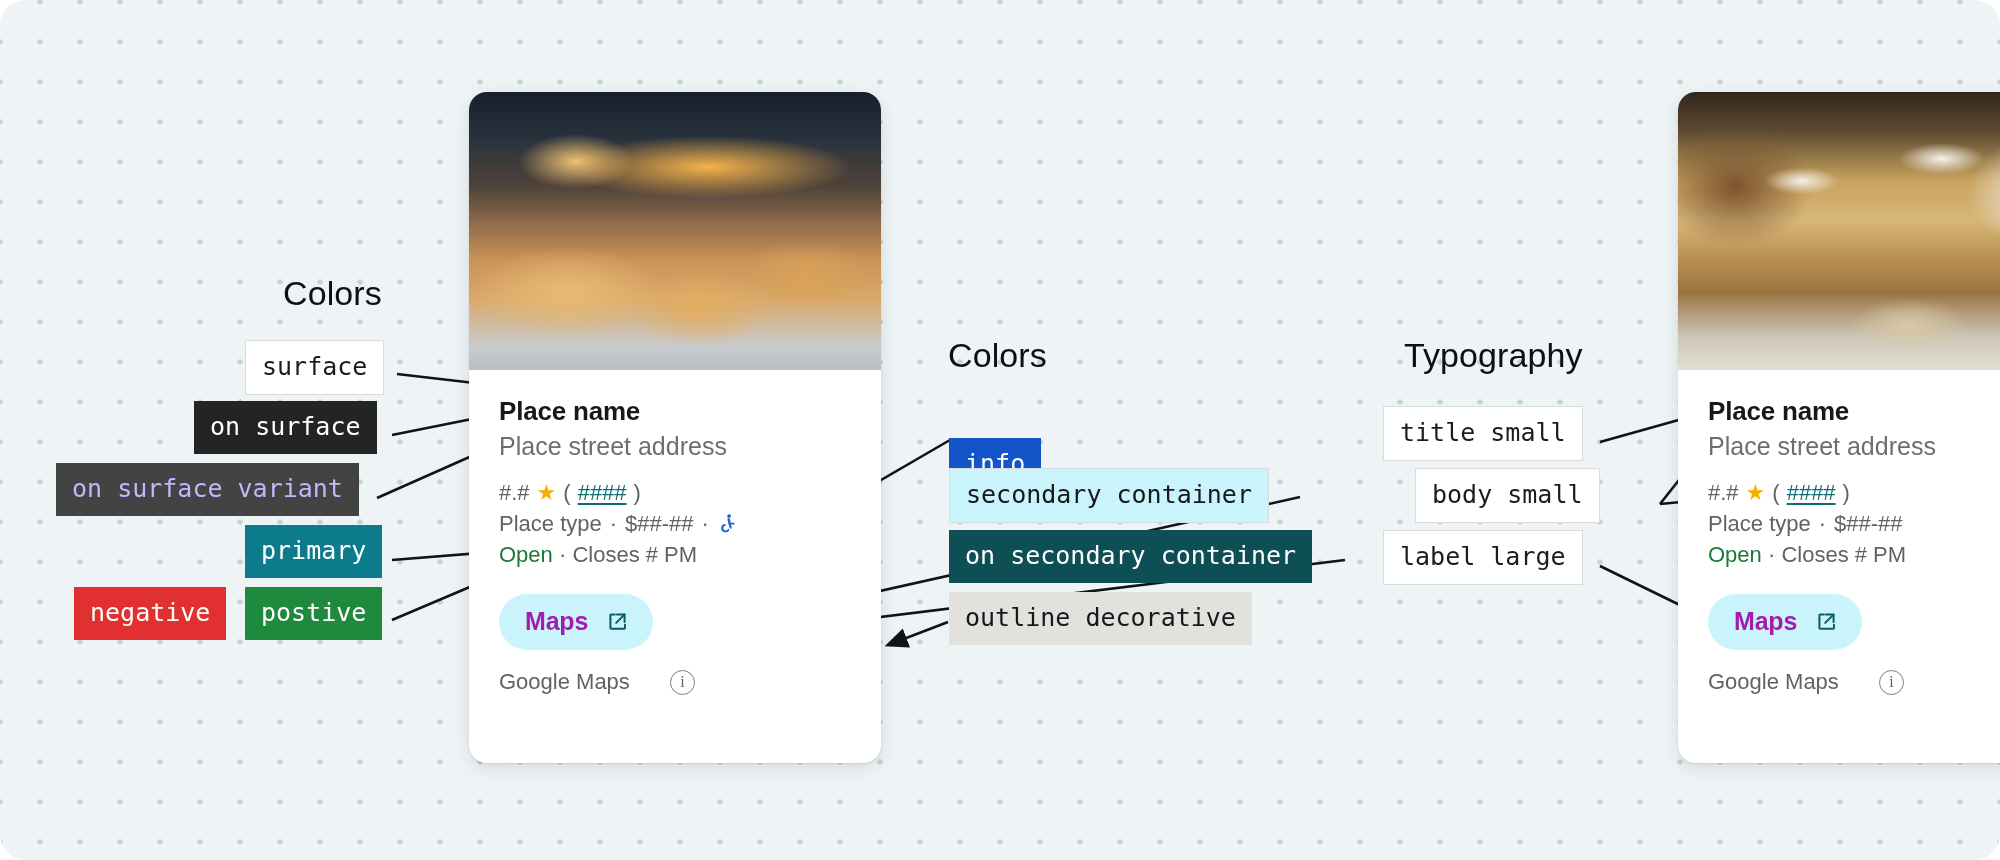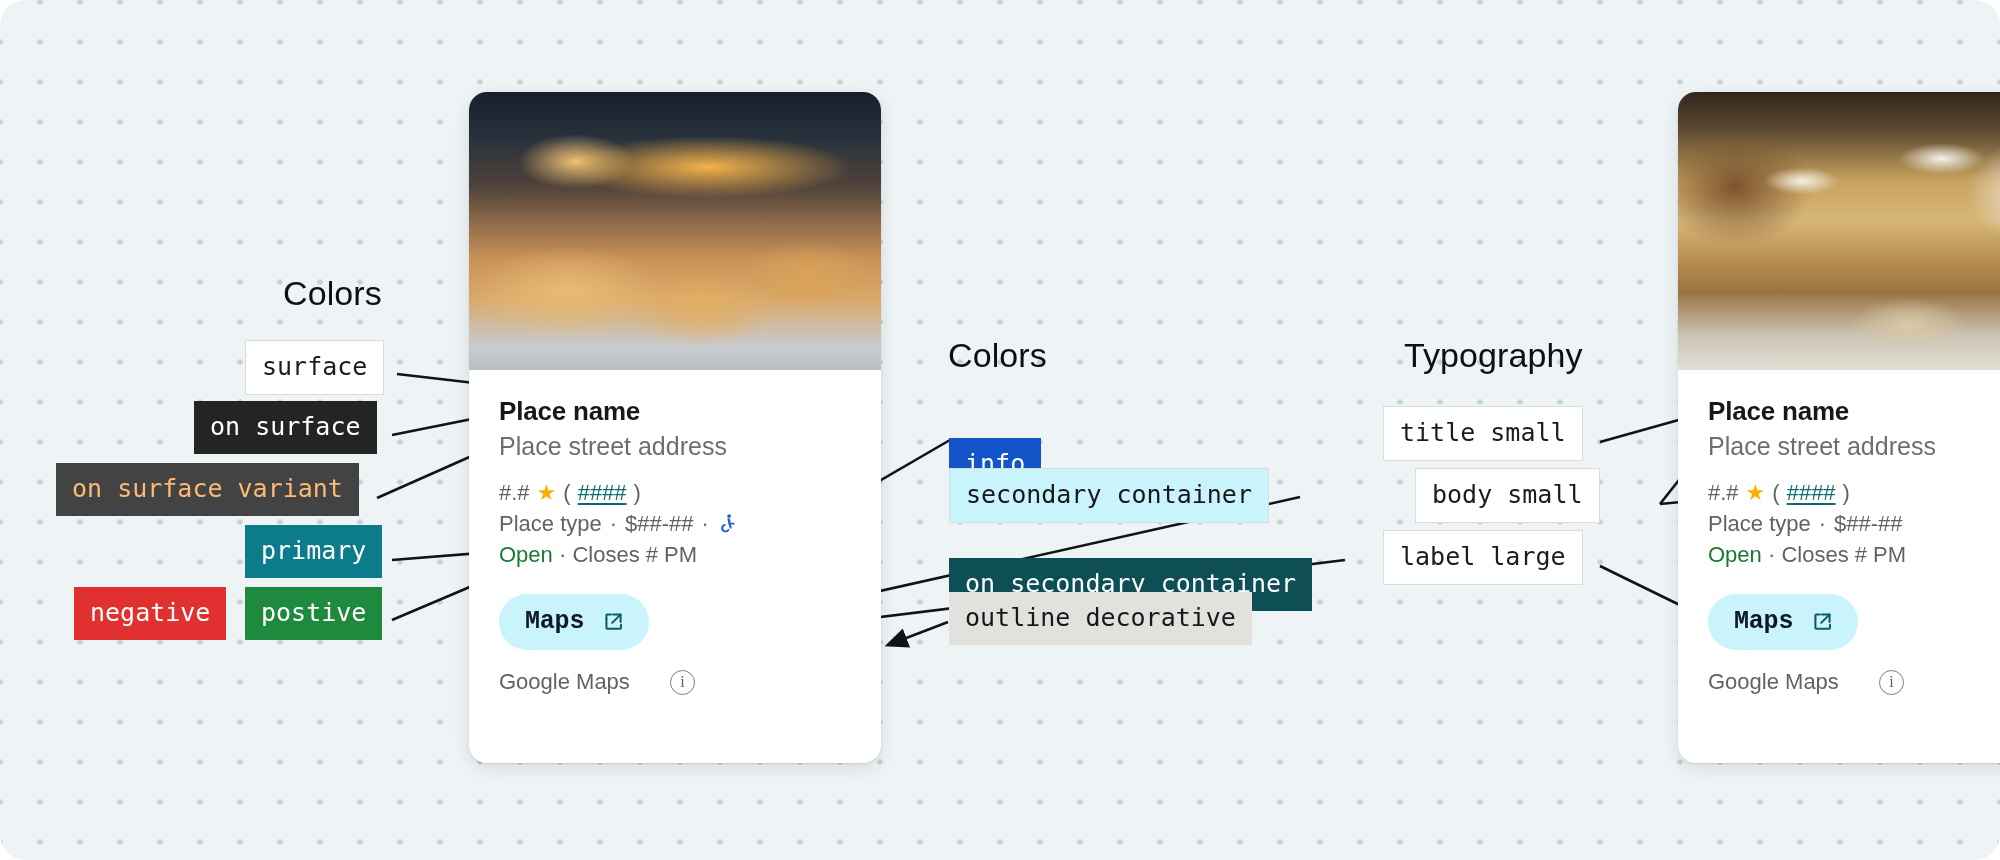--- a/index.html
+++ b/index.html
@@ -72,23 +72,23 @@
     font-size: 22px; color: #5f6368; margin-top: 5px;
     display: flex; align-items: center; gap: 8px; white-space: nowrap;
   }
   .hours-row { font-size: 22px; color: #5f6368; margin-top: 5px; white-space: nowrap; }
   .open { color: #1a7a35; }
   .a11y-icon { display:inline-flex; }
 
   .maps-btn {
     margin-top: 26px;
     display: inline-flex; align-items: center; gap: 18px;
-    background: #caf4fb; color: #0f172a;
+    background: #caf4fb; color: #a21caf;
     border: none; border-radius: 100px;
-    font-family: Liberation Mono, monospace;
+    font-family: Liberation Sans, sans-serif;
     font-size: 25px; font-weight: bold; letter-spacing: -.2px;
     padding: 13px 24px 14px 26px;
     cursor: pointer;
   }
 
   .card-footer {
     margin-top: 19px; padding-bottom: 26px;
     display: flex; align-items: center; gap: 40px;
   }
   .footer-text { font-size: 22px; color: #5f6368; }
@@ -154,21 +154,21 @@
       <path d="M1600,566 L1735,632"></path>
     </g>
   </svg>
 
   <div class="heading" style="left:283px; top:274px;">Colors</div>
 
   <div class="chip outlined" style="left:245px; top:340px; background:#ffffff; color:#1b1c1e;">surface</div>
 
   <div class="chip" style="left:194px; top:401px; background:#242424; color:#ffffff;">on surface</div>
 
-  <div class="chip" style="left:56px; top:463px; background:#434343; color:#fdba74;">on surface variant</div>
+  <div class="chip" style="left:56px; top:463px; background:#434343; color:#c4b5fd;">on surface variant</div>
 
   <div class="chip" style="left:245px; top:525px; background:#0c7c8c; color:#ffffff;">primary</div>
 
   <div class="chip" style="left:74px; top:587px; background:#e03030; color:#ffffff;">negative</div>
 
   <div class="chip" style="left:245px; top:587px; background:#1f8a3d; color:#ffffff;">postive</div>
 
   <div class="card" style="left:469px; top:92px; width:412px; height:671px;">
     <div class="card-photo" style="height:278px;">
       <div class="photo-bakery"></div>
@@ -224,21 +224,21 @@
       </div>
     </div>
   </div>
 
   <div class="heading" style="left:948px; top:336px;">Colors</div>
 
   <div class="chip" style="left:949px; top:406px; background:#1354c8; color:#ffffff;margin-top:32px;">info</div>
 
   <div class="chip outlined" style="left:949px; top:468px; background:#caf4fb; color:#17181a;">secondary container</div>
 
-  <div class="chip" style="left:949px; top:530px; background:#0d4f55; color:#ffffff;margin-top:28px;">on secondary container</div>
+  <div class="chip" style="left:949px; top:530px; background:#0d4f55; color:#ffffff;">on secondary container</div>
 
   <div class="chip" style="left:949px; top:592px; background:#e3e1de; color:#17181a;">outline decorative</div>
 
   <div class="heading" style="left:1404px; top:336px;">Typography</div>
 
   <div class="chip outlined" style="left:1383px; top:406px; background:#ffffff; color:#1b1c1e;">title small</div>
 
   <div class="chip outlined" style="left:1415px; top:468px; background:#ffffff; color:#1b1c1e;">body small</div>
 
   <div class="chip outlined" style="left:1383px; top:530px; background:#ffffff; color:#1b1c1e;">label large</div>

